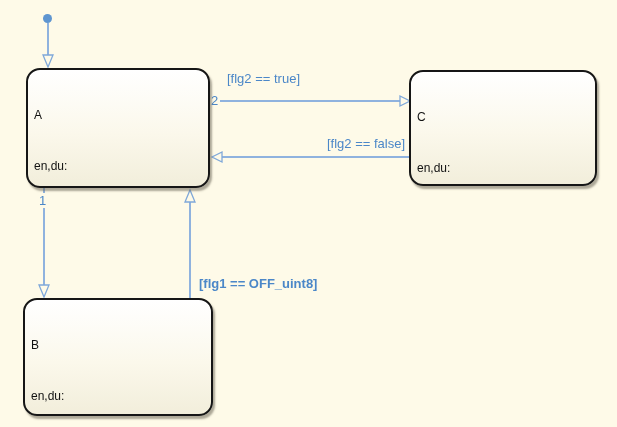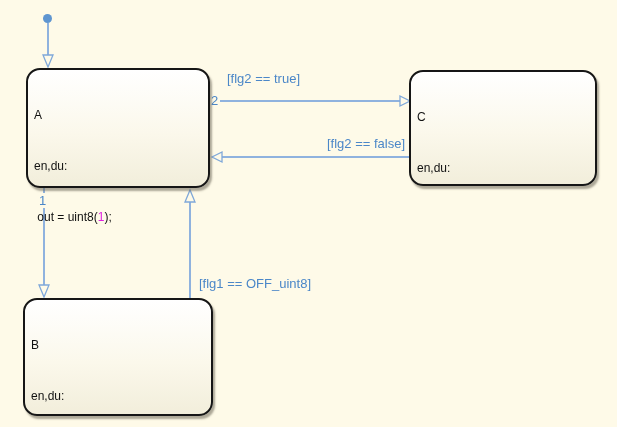--- a/index.html
+++ b/index.html
@@ -93,26 +93,25 @@
     <polygon points="1,1 11,1 6,13"></polygon>
   </svg>
   <span class="tlabel lbl-row" style="left:37px; top:193px;">
     <span class="tnum">1</span>
   </span>
 
   <div class="tline" style="left:189.2px; top:202px; width:1.6px; height:96px;"></div>
   <svg class="arrow" style="left:184px; top:189px;" width="12" height="14">
     <polygon points="1,13 11,13 6,1"></polygon>
   </svg>
-  <span class="tlabel" style="left:199px; top:276px;">[flg1 == OFF_uint8]</span>
+  <span class="tlabel" style="left:199px; top:276px;font-weight:bold;">[flg1 == OFF_uint8]</span>
 
   <div class="state state-a">
     <div>A</div>
     <div>en,du:</div>
-    <div><span> out = uint8(</span><span class="lit">1</span><span>);</span></div>
   </div>
 
   <div class="state state-b">
     <div>B</div>
     <div>en,du:</div>
     
   </div>
 
   <div class="state state-c">
     <div>C</div>

